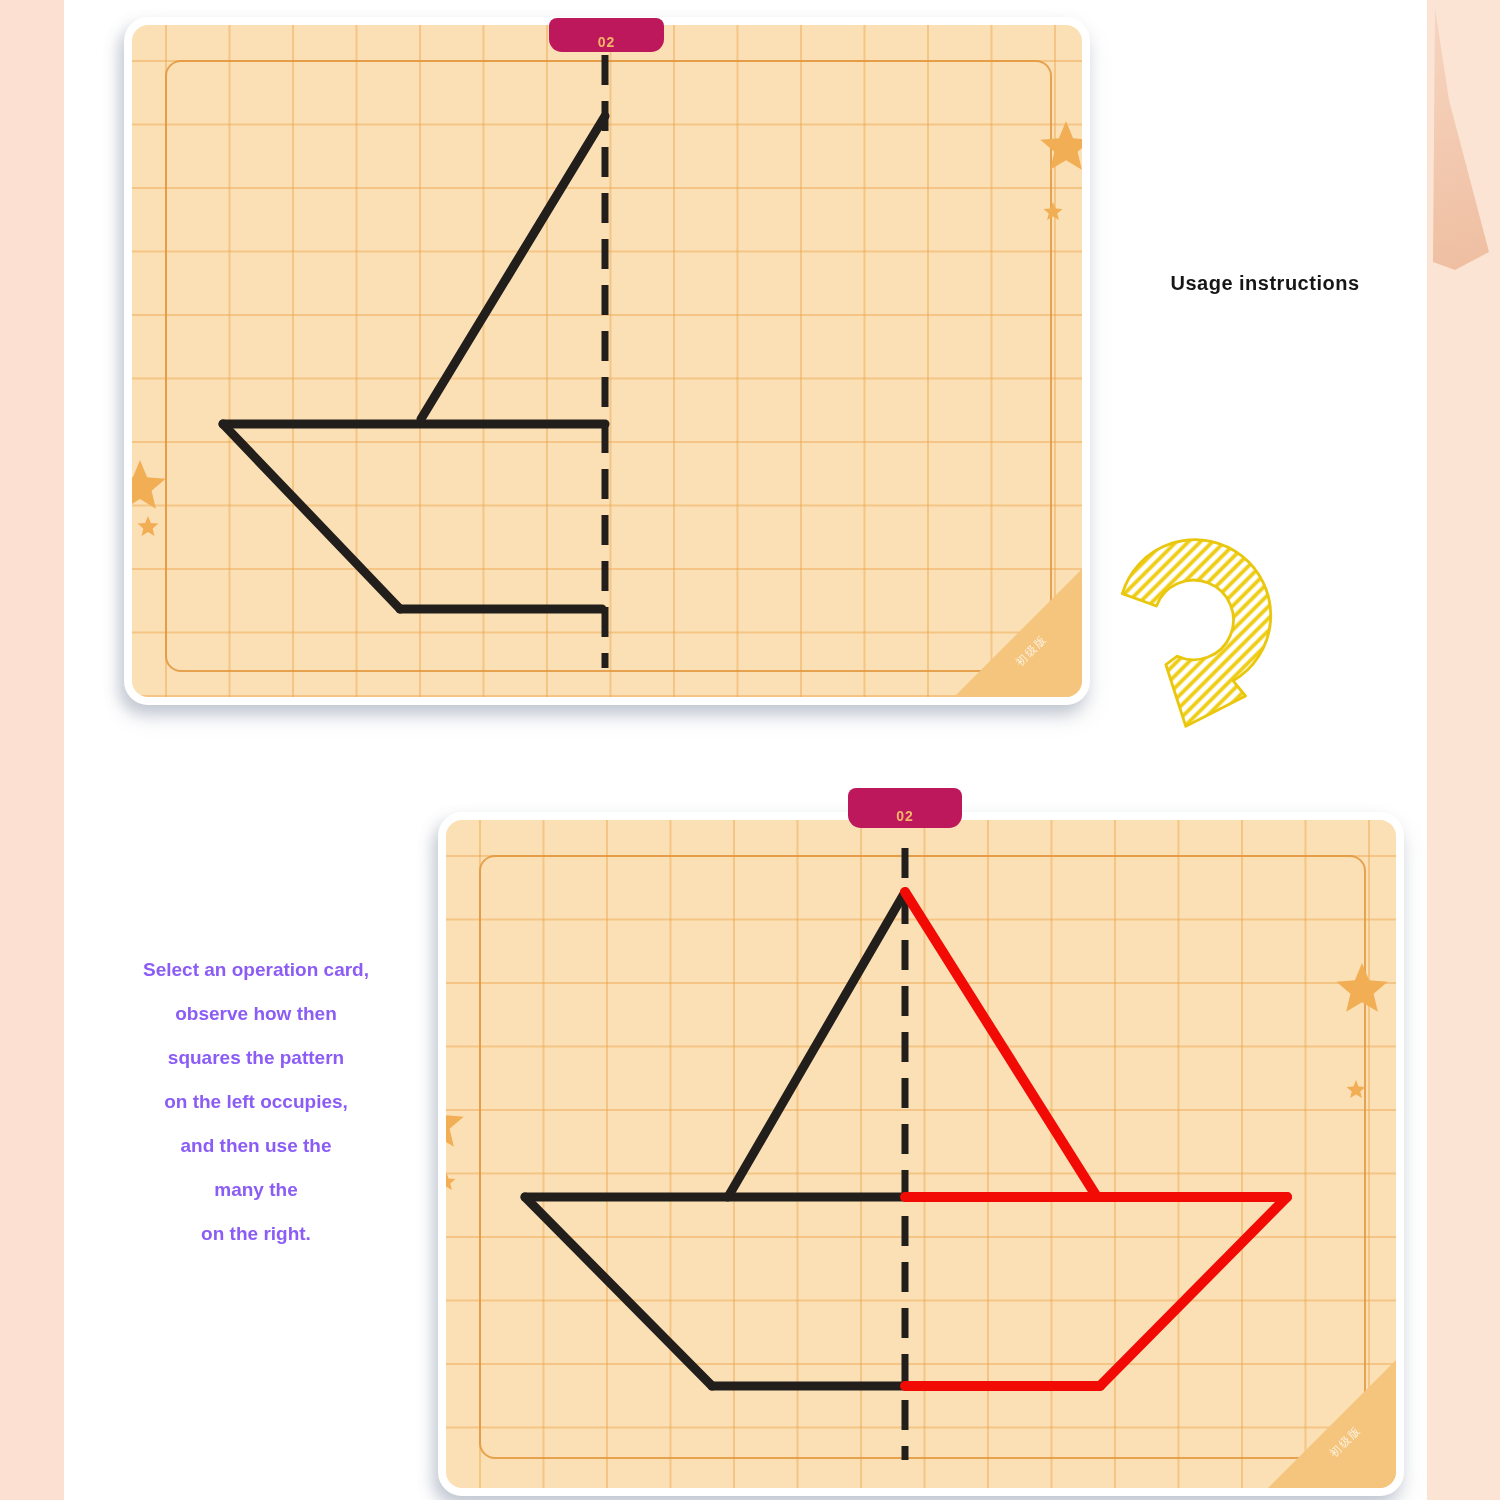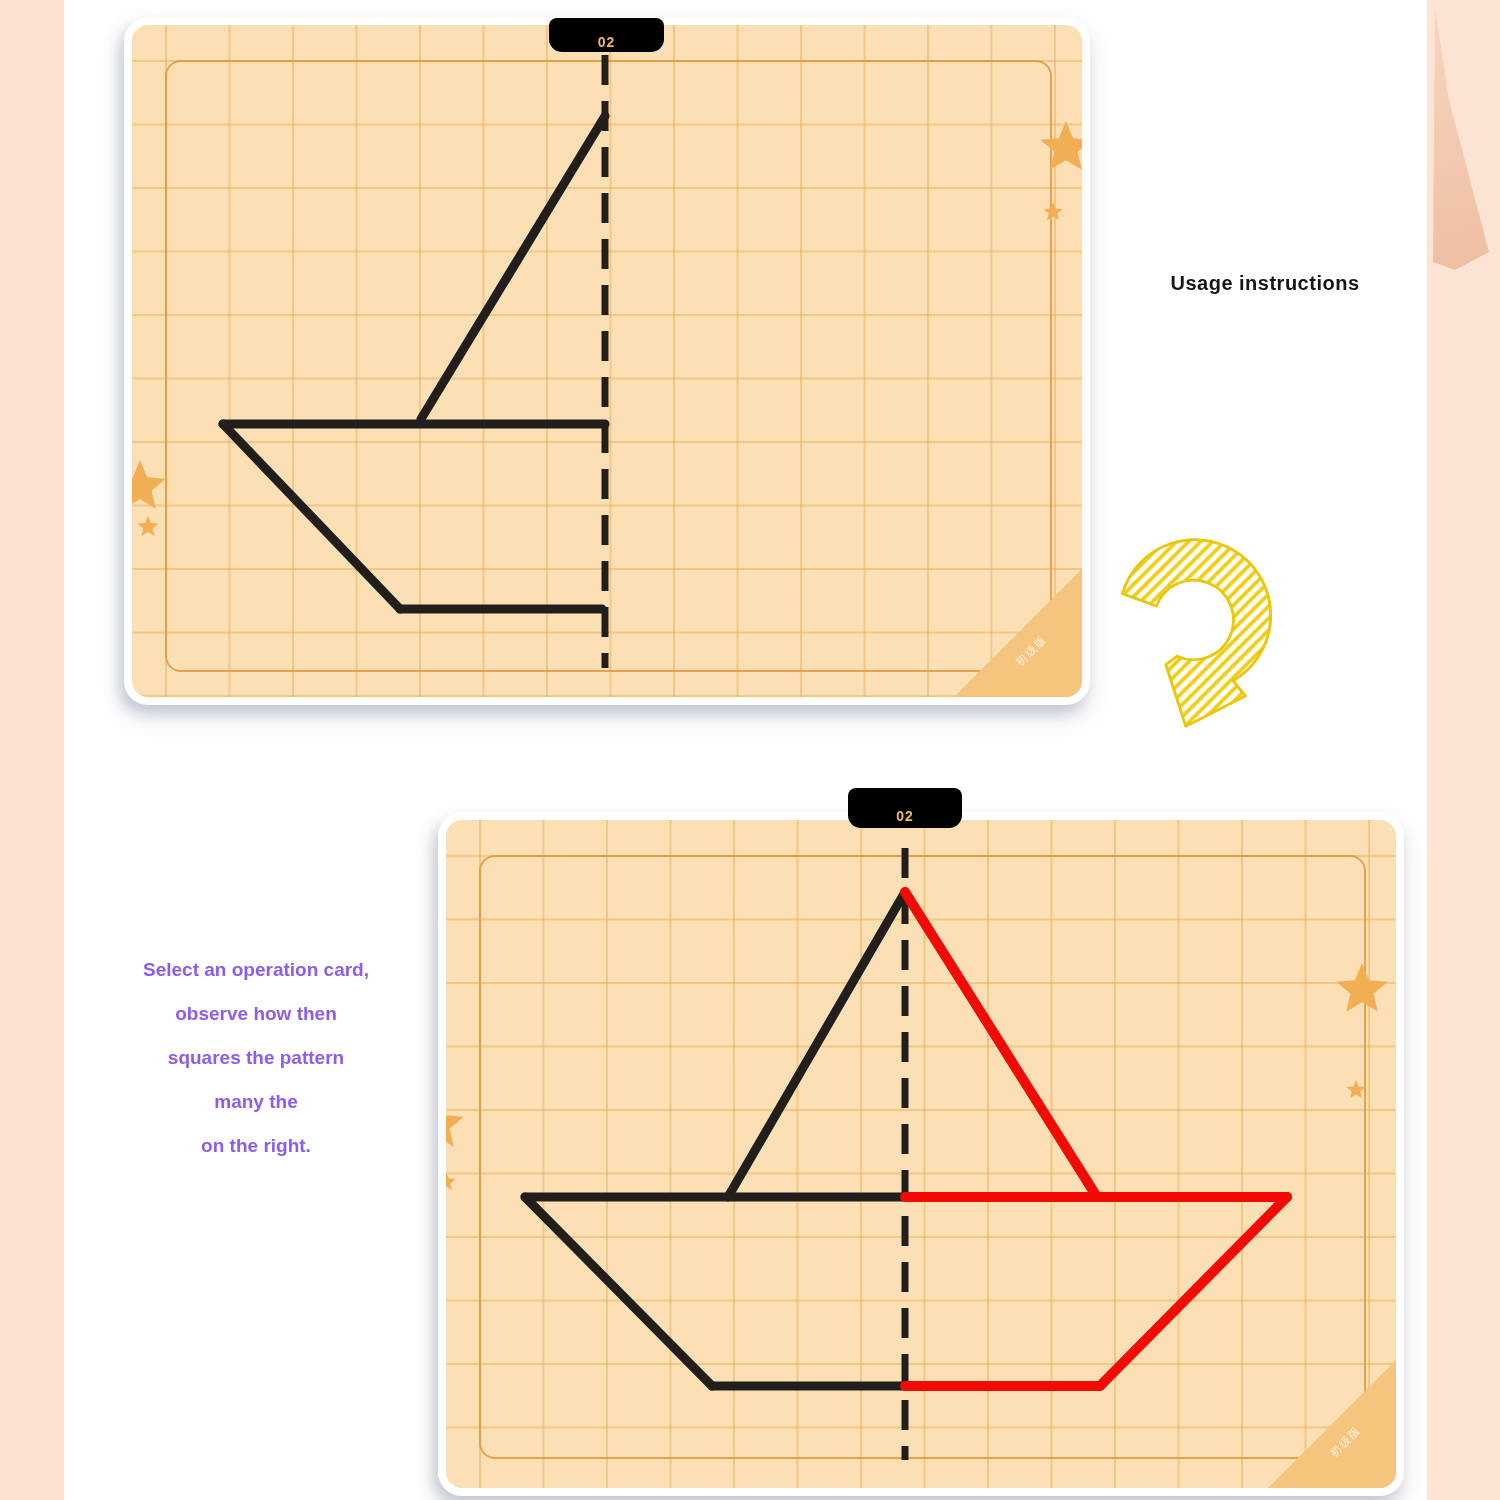--- a/index.html
+++ b/index.html
@@ -20,21 +20,21 @@
                      linear-gradient(90deg,rgba(236,164,74,.45) 2px,transparent 2px);
     background-size:63.5px 63.5px;background-position:33px 35px;}
   #card-1{left:124px;top:17px;width:950px;height:672px;}
   #card-2{left:438px;top:812px;width:950px;height:668px;}
   .card-outline{position:absolute;left:33px;top:35px;width:883px;
     border:2.5px solid rgba(226,150,60,.85);border-radius:16px;}
   #card-1 .card-outline{height:608px;}
   #card-2 .card-outline{height:600px;}
   .card-svg{position:absolute;left:0;top:0;}
 
-  .tab{position:absolute;background:#000000;border-radius:8px 8px 13px 13px;z-index:6;
+  .tab{position:absolute;background:#be185d;border-radius:8px 8px 13px 13px;z-index:6;
     display:flex;align-items:flex-end;justify-content:center;
     color:#F3B568;font-size:14px;font-weight:700;letter-spacing:1px;}
   #tab-1{left:549px;top:18px;width:115px;height:34px;padding-bottom:2px;box-sizing:border-box;}
   #tab-2{left:848px;top:788px;width:114px;height:40px;padding-bottom:4px;box-sizing:border-box;}
 
   #usage-title{position:absolute;left:1098px;top:272px;width:334px;text-align:center;
     font-size:20px;font-weight:600;color:#161616;letter-spacing:.5px;}
 
   #instruction-block{position:absolute;left:72px;top:948px;width:368px;text-align:center;
     font-size:19px;font-weight:600;color:#8b5cf6;}
@@ -81,20 +81,22 @@
         <line x1="4.5" y1="0" x2="4.5" y2="9" stroke="#EFCD14" stroke-width="4"></line>
       </pattern>
     </defs>
     <path d="M13 93 A80 80 0 1 1 130 185 L143 201 L80 233 L59 168 L71 159 A42 42 0 1 0 49 106 Z" fill="url(#hatch)" stroke="#EAC70F" stroke-width="3" stroke-linejoin="round"></path>
   </svg>
 
   <div id="instruction-block">
     <div class="line">Select an operation card,</div>
     <div class="line">observe how then</div>
     <div class="line">squares the pattern</div>
+    <div class="line">on the left occupies,</div>
+    <div class="line">and then use the</div>
     <div class="line">many the</div>
     <div class="line">on the right.</div>
   </div>
 
   <div id="card-2" class="card">
     <div class="card-outline"></div>
     <svg class="card-svg" width="950" height="668" viewBox="0 0 950 668">
         <path d="M-8.0 278.0L-0.9 295.2L17.7 296.7L3.6 308.8L7.9 326.8L-8.0 317.1L-23.9 326.8L-19.6 308.8L-33.7 296.7L-15.1 295.2Z" fill="#F2AE55"></path>
         <path d="M0.0 352.0L2.6 358.4L9.5 358.9L4.3 363.4L5.9 370.1L0.0 366.5L-5.9 370.1L-4.3 363.4L-9.5 358.9L-2.6 358.4Z" fill="#F2AE55"></path>
         <path d="M916.0 143.0L923.1 160.2L941.7 161.7L927.6 173.8L931.9 191.8L916.0 182.2L900.1 191.8L904.4 173.8L890.3 161.7L908.9 160.2Z" fill="#F2AE55"></path>

